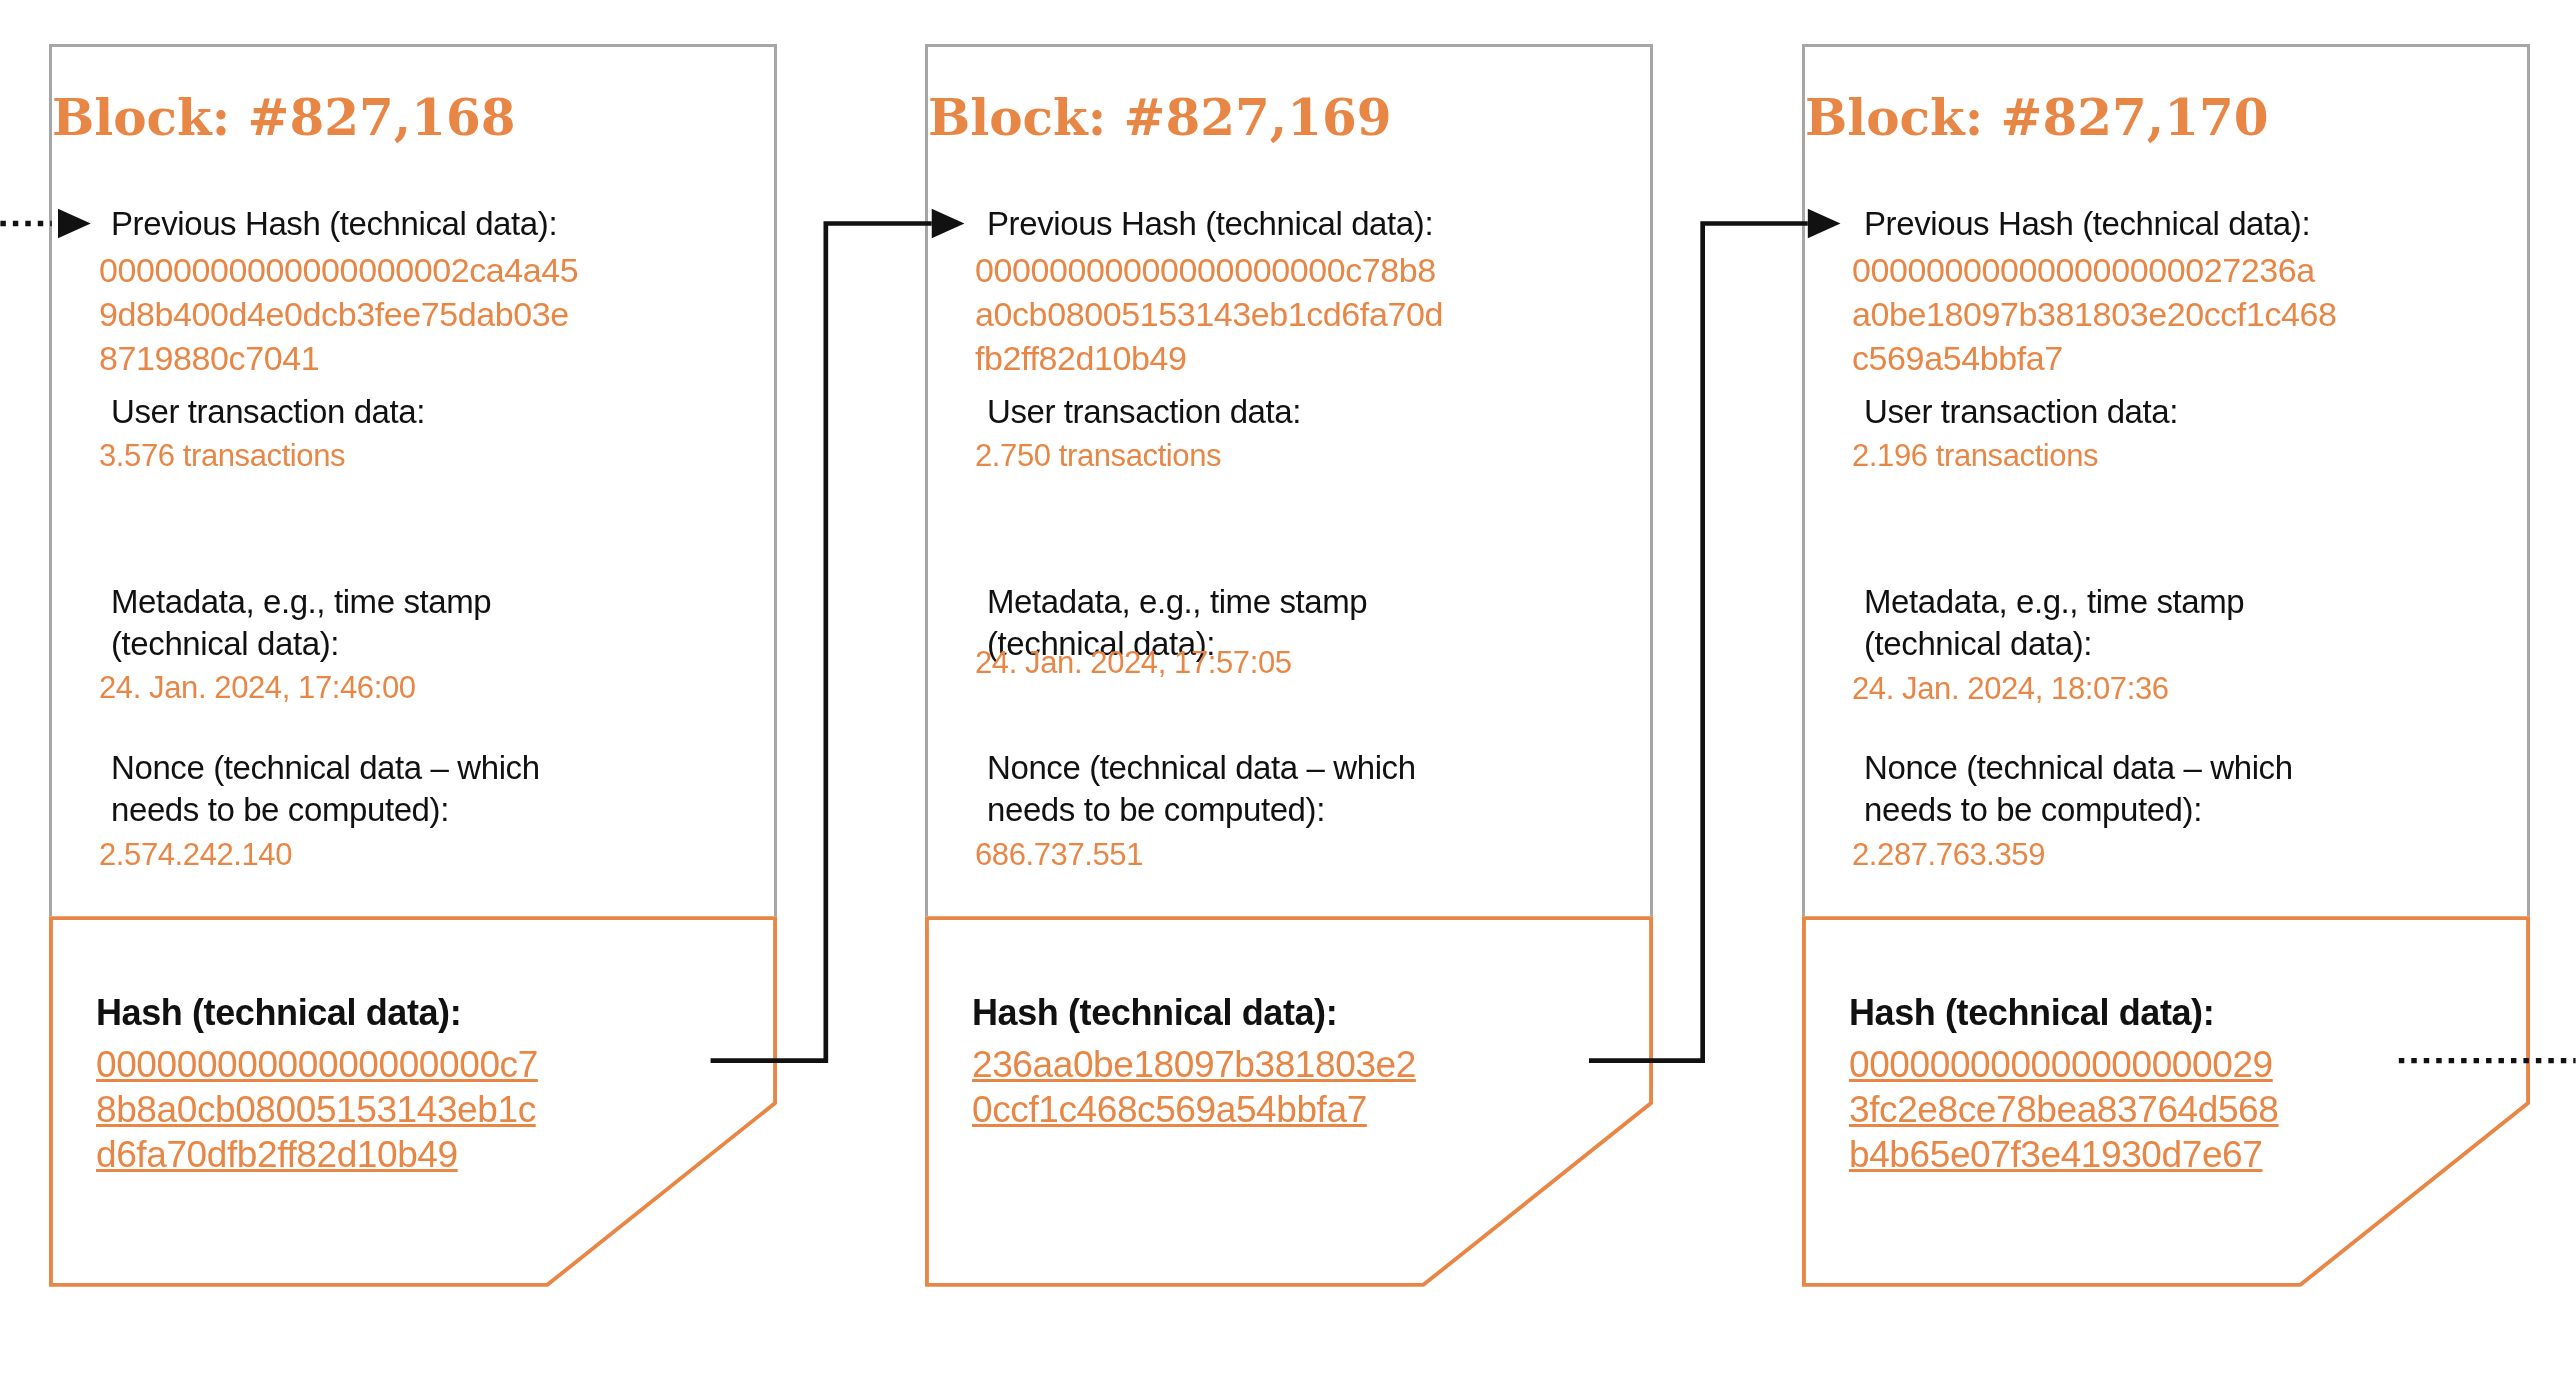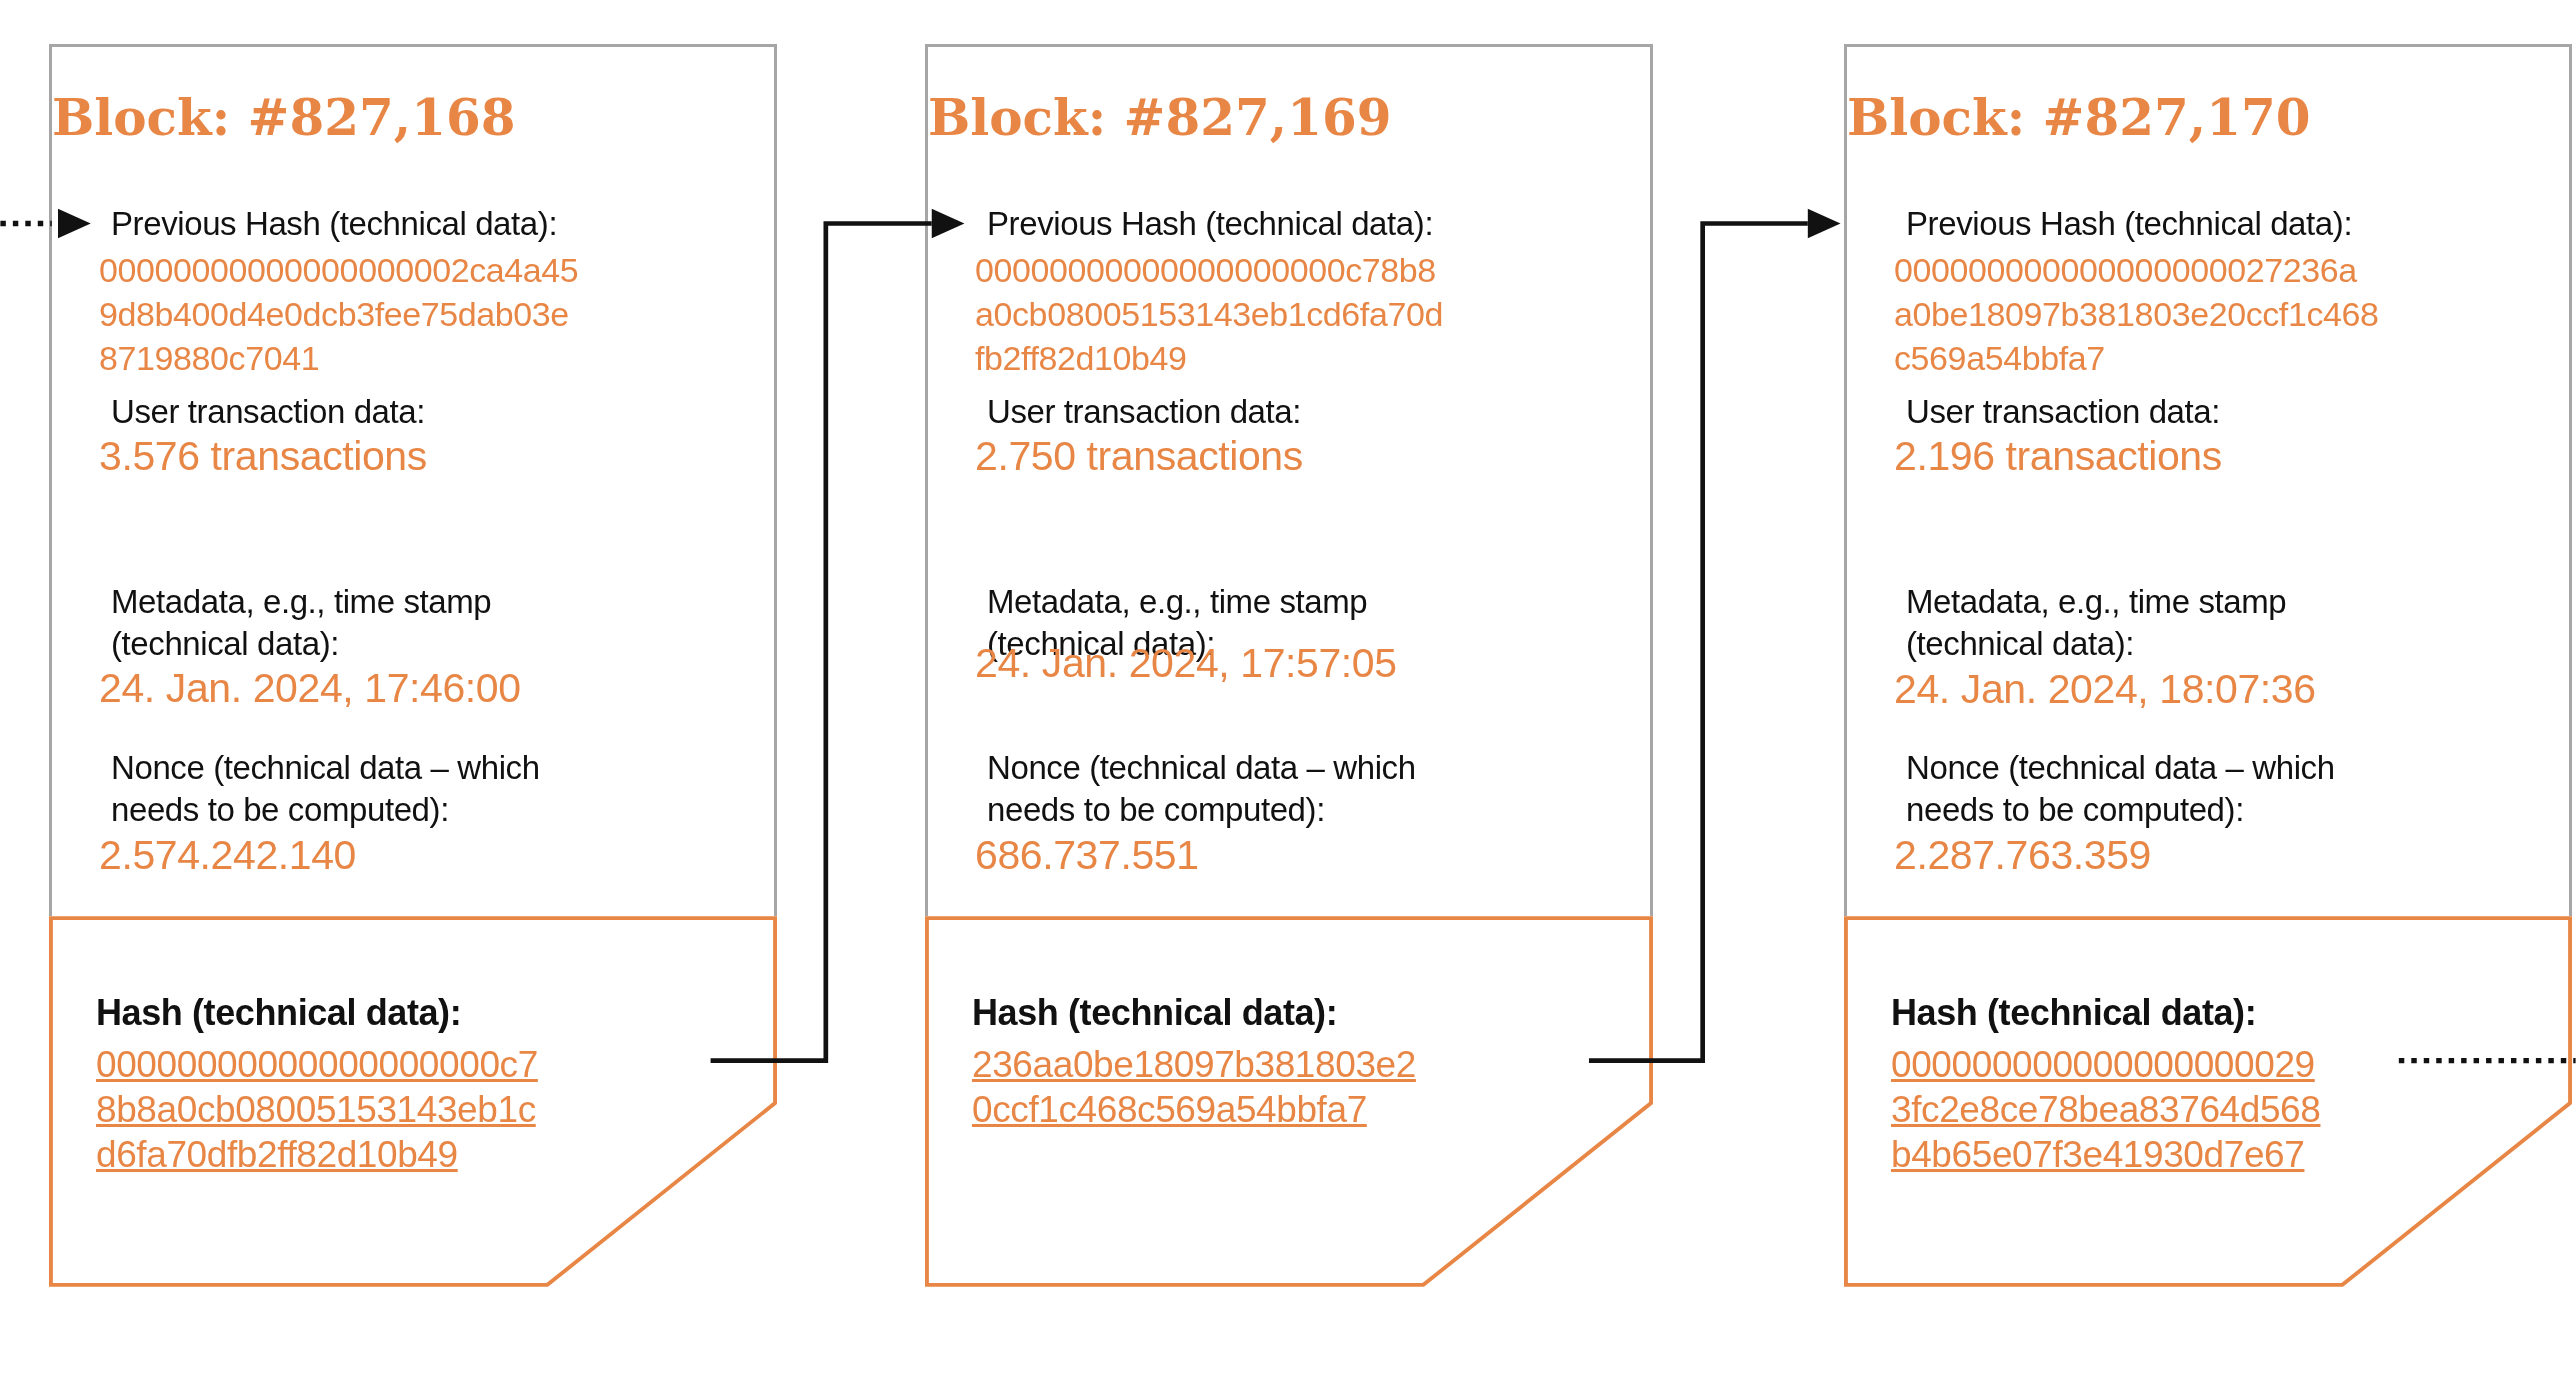--- a/index.html
+++ b/index.html
@@ -4,37 +4,37 @@
 <style>
   html,body{margin:0;padding:0;background:#ffffff;}
   body{
     position:relative;
     width:2576px;height:1383px;
     overflow:hidden;
     font-family:"Liberation Sans",sans-serif;
     color:#111;
   }
   .block{position:absolute;top:44px;width:728px;height:1243px;}
-  #block-0{left:49px;} #block-1{left:925px;} #block-2{left:1844px;}
+  #block-0{left:49px;} #block-1{left:925px;} #block-2{left:1802px;}
 
   .gbox{
     position:absolute;top:0;left:0;width:728px;height:872px;
     border:3.1px solid #a6a6a6;border-bottom:none;box-sizing:border-box;
     background:#fff;
   }
   .title{
     position:absolute;top:41px;left:0;width:100%;
     text-align:left;
     font-family:"DejaVu Serif",serif;font-weight:bold;
     font-size:50px;color:#e88646;letter-spacing:0px;
   }
   .sec{position:absolute;left:47px;right:23.4px;}
   .label{font-size:33px;line-height:42px;letter-spacing:-0.4px;color:#111;margin-left:12px;}
   .orange{color:#e88646;}
-  .val{font-size:41px;line-height:42px;letter-spacing:-0.4px;}
+  .val{font-size:31px;line-height:42px;letter-spacing:-0.4px;}
   .hashlines{font-size:34px;line-height:44px;letter-spacing:-0.4px;}
 
   .hashbox{
     position:absolute;top:872px;left:0;width:728px;height:371px;
     background:#fff;
   }
   .hashoutline{position:absolute;top:0;left:0;width:728px;height:371px;}
   .hashoutline path{fill:none;stroke:#e88646;stroke-width:5px;}
   .hlabel{font-size:36px;line-height:45px;font-weight:bold;letter-spacing:-0.4px;color:#111;}
   .bighash{font-size:37px;line-height:45px;letter-spacing:-0.4px;text-decoration:underline;}

